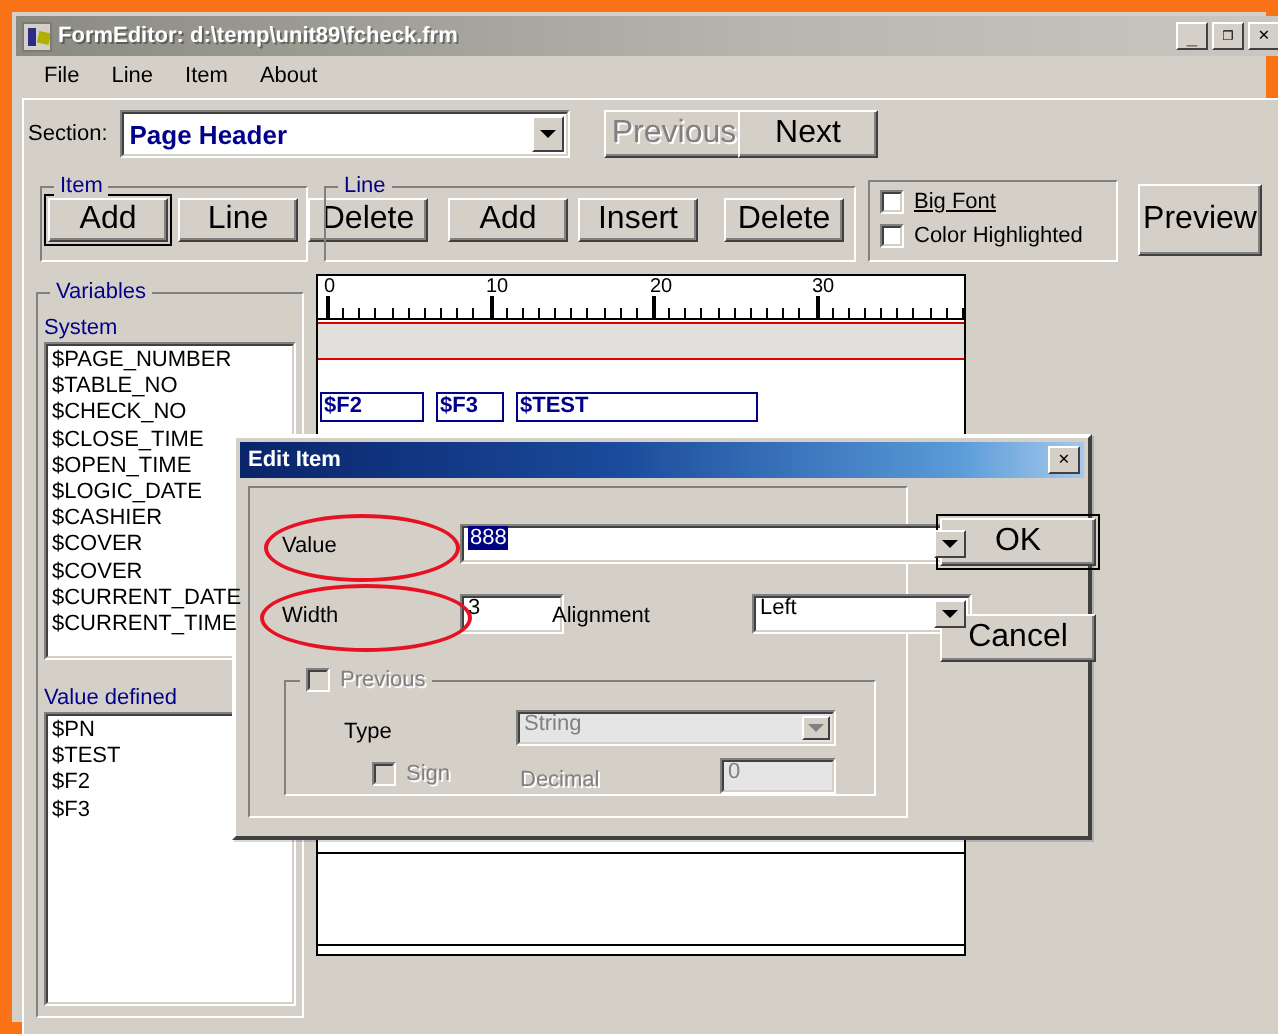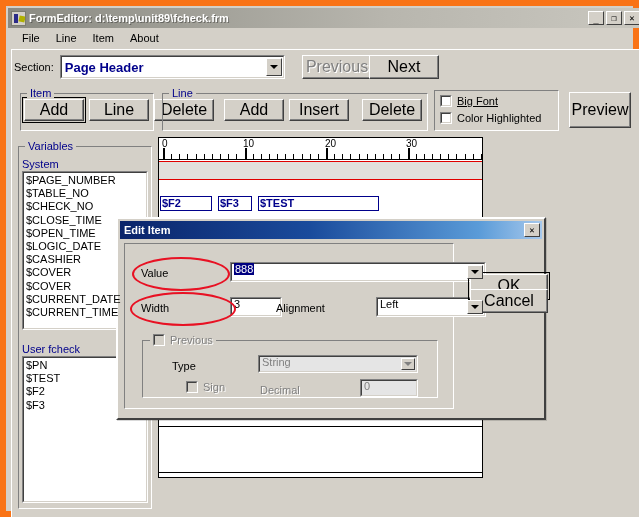--- a/index.html
+++ b/index.html
@@ -148,22 +148,22 @@
     border:1px solid #404040;border-right-color:#d4d0c8;border-bottom-color:#d4d0c8;
     pointer-events:none;}
   .field .v{position:relative;z-index:2;padding-left:3px;font-size:11px;}
   .sel{background:#000080;color:#fff;padding:0 1px;}
   .lbl{position:absolute;font-size:11px;}
   .lbl.dis{color:#808080;text-shadow:1px 1px 0 #fff;}
   .field.dis{background:#e5e5e5;}
   .field.dis .v{color:#808080;}
   .ellipse{position:absolute;border:2.5px solid #e81123;border-radius:50%;
     pointer-events:none;z-index:20;background:transparent;}
-  #ok-btn{position:absolute;left:346px;top:31px;width:78px;height:24px;}
-  #cancel-btn{position:absolute;left:346px;top:46px;width:78px;height:24px;}
+  #ok-btn{position:absolute;left:346px;top:16px;width:78px;height:24px;}
+  #cancel-btn{position:absolute;left:346px;top:64px;width:78px;height:24px;}
   .defbtn{outline:1px solid #000;outline-offset:1px;}
 </style>
 </head>
 <body>
 
 <div class="app">
 
   <div class="titlebar">
     <div class="titleicon"></div>
     <div class="titletext">FormEditor: d:\temp\unit89\fcheck.frm</div>
@@ -244,21 +244,21 @@
       <li>$CLOSE_TIME</li>
       <li>$OPEN_TIME</li>
       <li>$LOGIC_DATE</li>
       <li>$CASHIER</li>
       <li>$COVER</li>
       <li>$COVER</li>
       <li>$CURRENT_DATE</li>
       <li>$CURRENT_TIME</li>
     </ul>
   </div>
-  <div class="sublabel" style="left:16px;top:337px;">User fcheck</div>
+  <div class="sublabel" style="left:16px;top:337px;">Value defined</div>
   <div class="listbox" style="left:16px;top:350px;width:126px;height:147px;">
     <div class="lin"></div>
     <ul>
       <li>$PN</li>
       <li>$TEST</li>
       <li>$F2</li>
       <li>$F3</li>
     </ul>
   </div>
 

